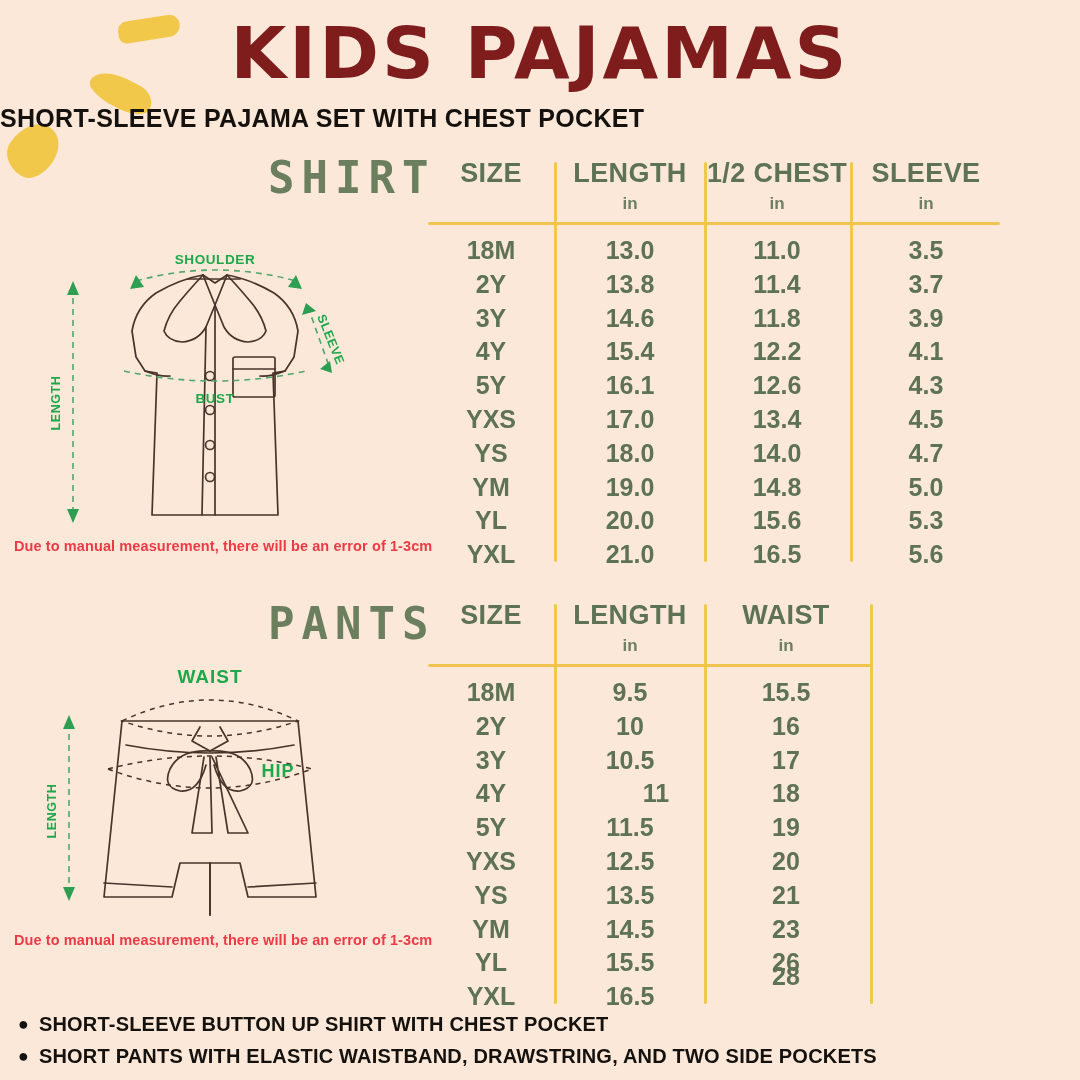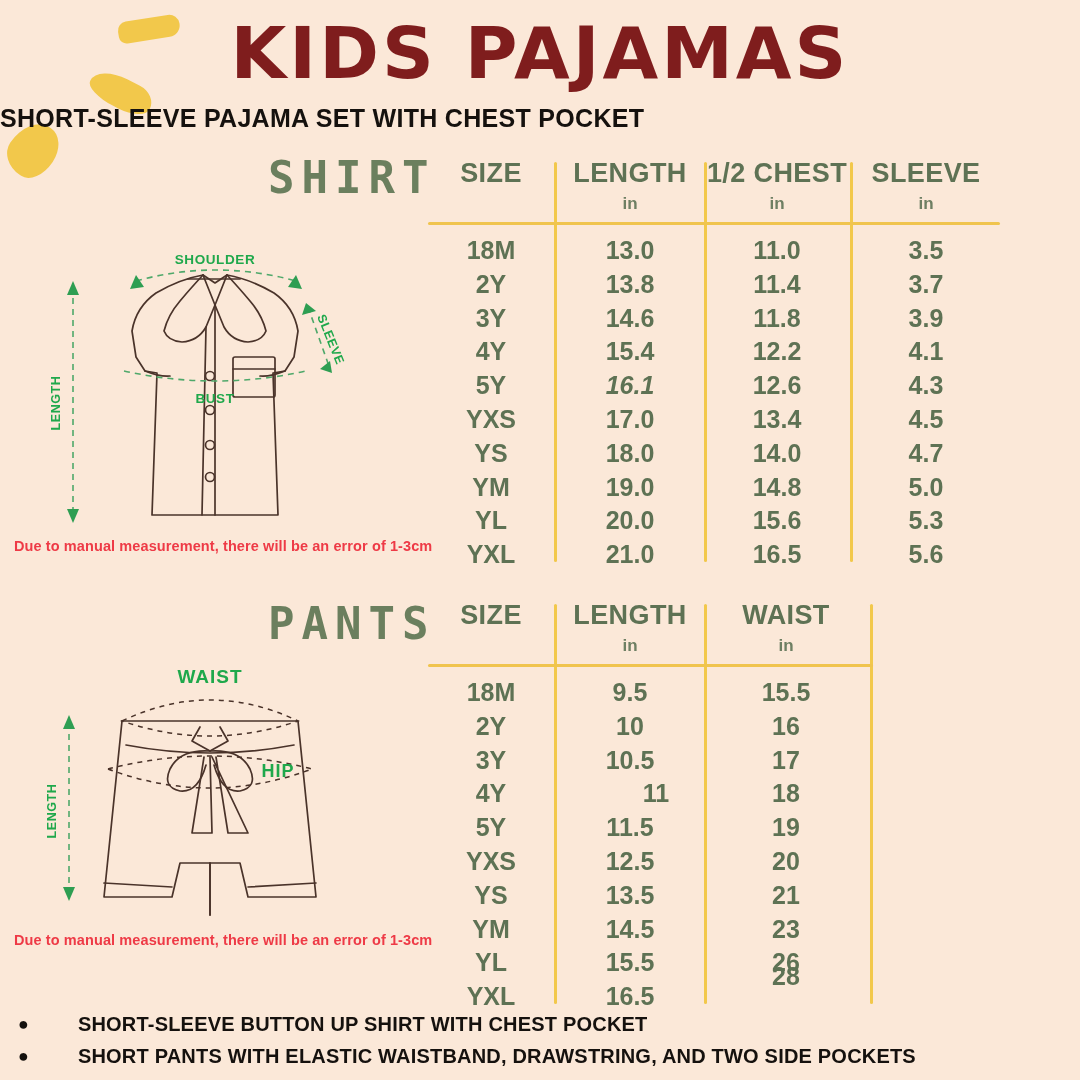--- a/index.html
+++ b/index.html
@@ -60,21 +60,21 @@
   .note{
     position:absolute;font-size:14.5px;font-weight:700;color:#EE3A46;letter-spacing:.1px;
   }
   #shirt-note{left:14px;top:538px;}
   #pants-note{left:14px;top:932px;}
 
   
   .bullets{position:absolute;left:18px;top:1012px;width:1040px;}
   .bullet{display:flex;align-items:flex-start;gap:10px;margin-bottom:8px;}
   .bullet .dot{color:#15110E;font-size:18px;line-height:24px;}
-  .bullet .btext{font-size:20px;font-weight:700;color:#15110E;line-height:24px;letter-spacing:.2px;margin-left:39px;}
+  .bullet .btext{font-size:20px;font-weight:700;color:#15110E;line-height:24px;letter-spacing:.2px;}
 </style>
 </head>
 <body>
 
 <div class="page">
 
   <div class="blob blob-1"></div>
   <div class="blob blob-2"></div>
   <div class="blob blob-3"></div>
 
@@ -210,21 +210,21 @@
       <div class="cell" style="left: 424px; width: 148px; top: 111.8px;">3.7</div>
       <div class="cell" style="left: 0px; width: 126px; top: 145.6px;">3Y</div>
       <div class="cell" style="left: 130px; width: 144px; top: 145.6px;">14.6</div>
       <div class="cell" style="left: 278px; width: 142px; top: 145.6px;">11.8</div>
       <div class="cell" style="left: 424px; width: 148px; top: 145.6px;">3.9</div>
       <div class="cell" style="left: 0px; width: 126px; top: 179.4px;">4Y</div>
       <div class="cell" style="left: 130px; width: 144px; top: 179.4px;">15.4</div>
       <div class="cell" style="left: 278px; width: 142px; top: 179.4px;">12.2</div>
       <div class="cell" style="left: 424px; width: 148px; top: 179.4px;">4.1</div>
       <div class="cell" style="left: 0px; width: 126px; top: 213.2px;">5Y</div>
-      <div class="cell" style="left: 130px; width: 144px; top: 213.2px; font-style: italic;">16.1</div>
+      <div class="cell" style="left: 130px; width: 144px; top: 213.2px;">16.1</div>
       <div class="cell" style="left: 278px; width: 142px; top: 213.2px;">12.6</div>
       <div class="cell" style="left: 424px; width: 148px; top: 213.2px;">4.3</div>
       <div class="cell" style="left: 0px; width: 126px; top: 247px;">YXS</div>
       <div class="cell" style="left: 130px; width: 144px; top: 247px;">17.0</div>
       <div class="cell" style="left: 278px; width: 142px; top: 247px;">13.4</div>
       <div class="cell" style="left: 424px; width: 148px; top: 247px;">4.5</div>
       <div class="cell" style="left: 0px; width: 126px; top: 280.8px;">YS</div>
       <div class="cell" style="left: 130px; width: 144px; top: 280.8px;">18.0</div>
       <div class="cell" style="left: 278px; width: 142px; top: 280.8px;">14.0</div>
       <div class="cell" style="left: 424px; width: 148px; top: 280.8px;">4.7</div>

